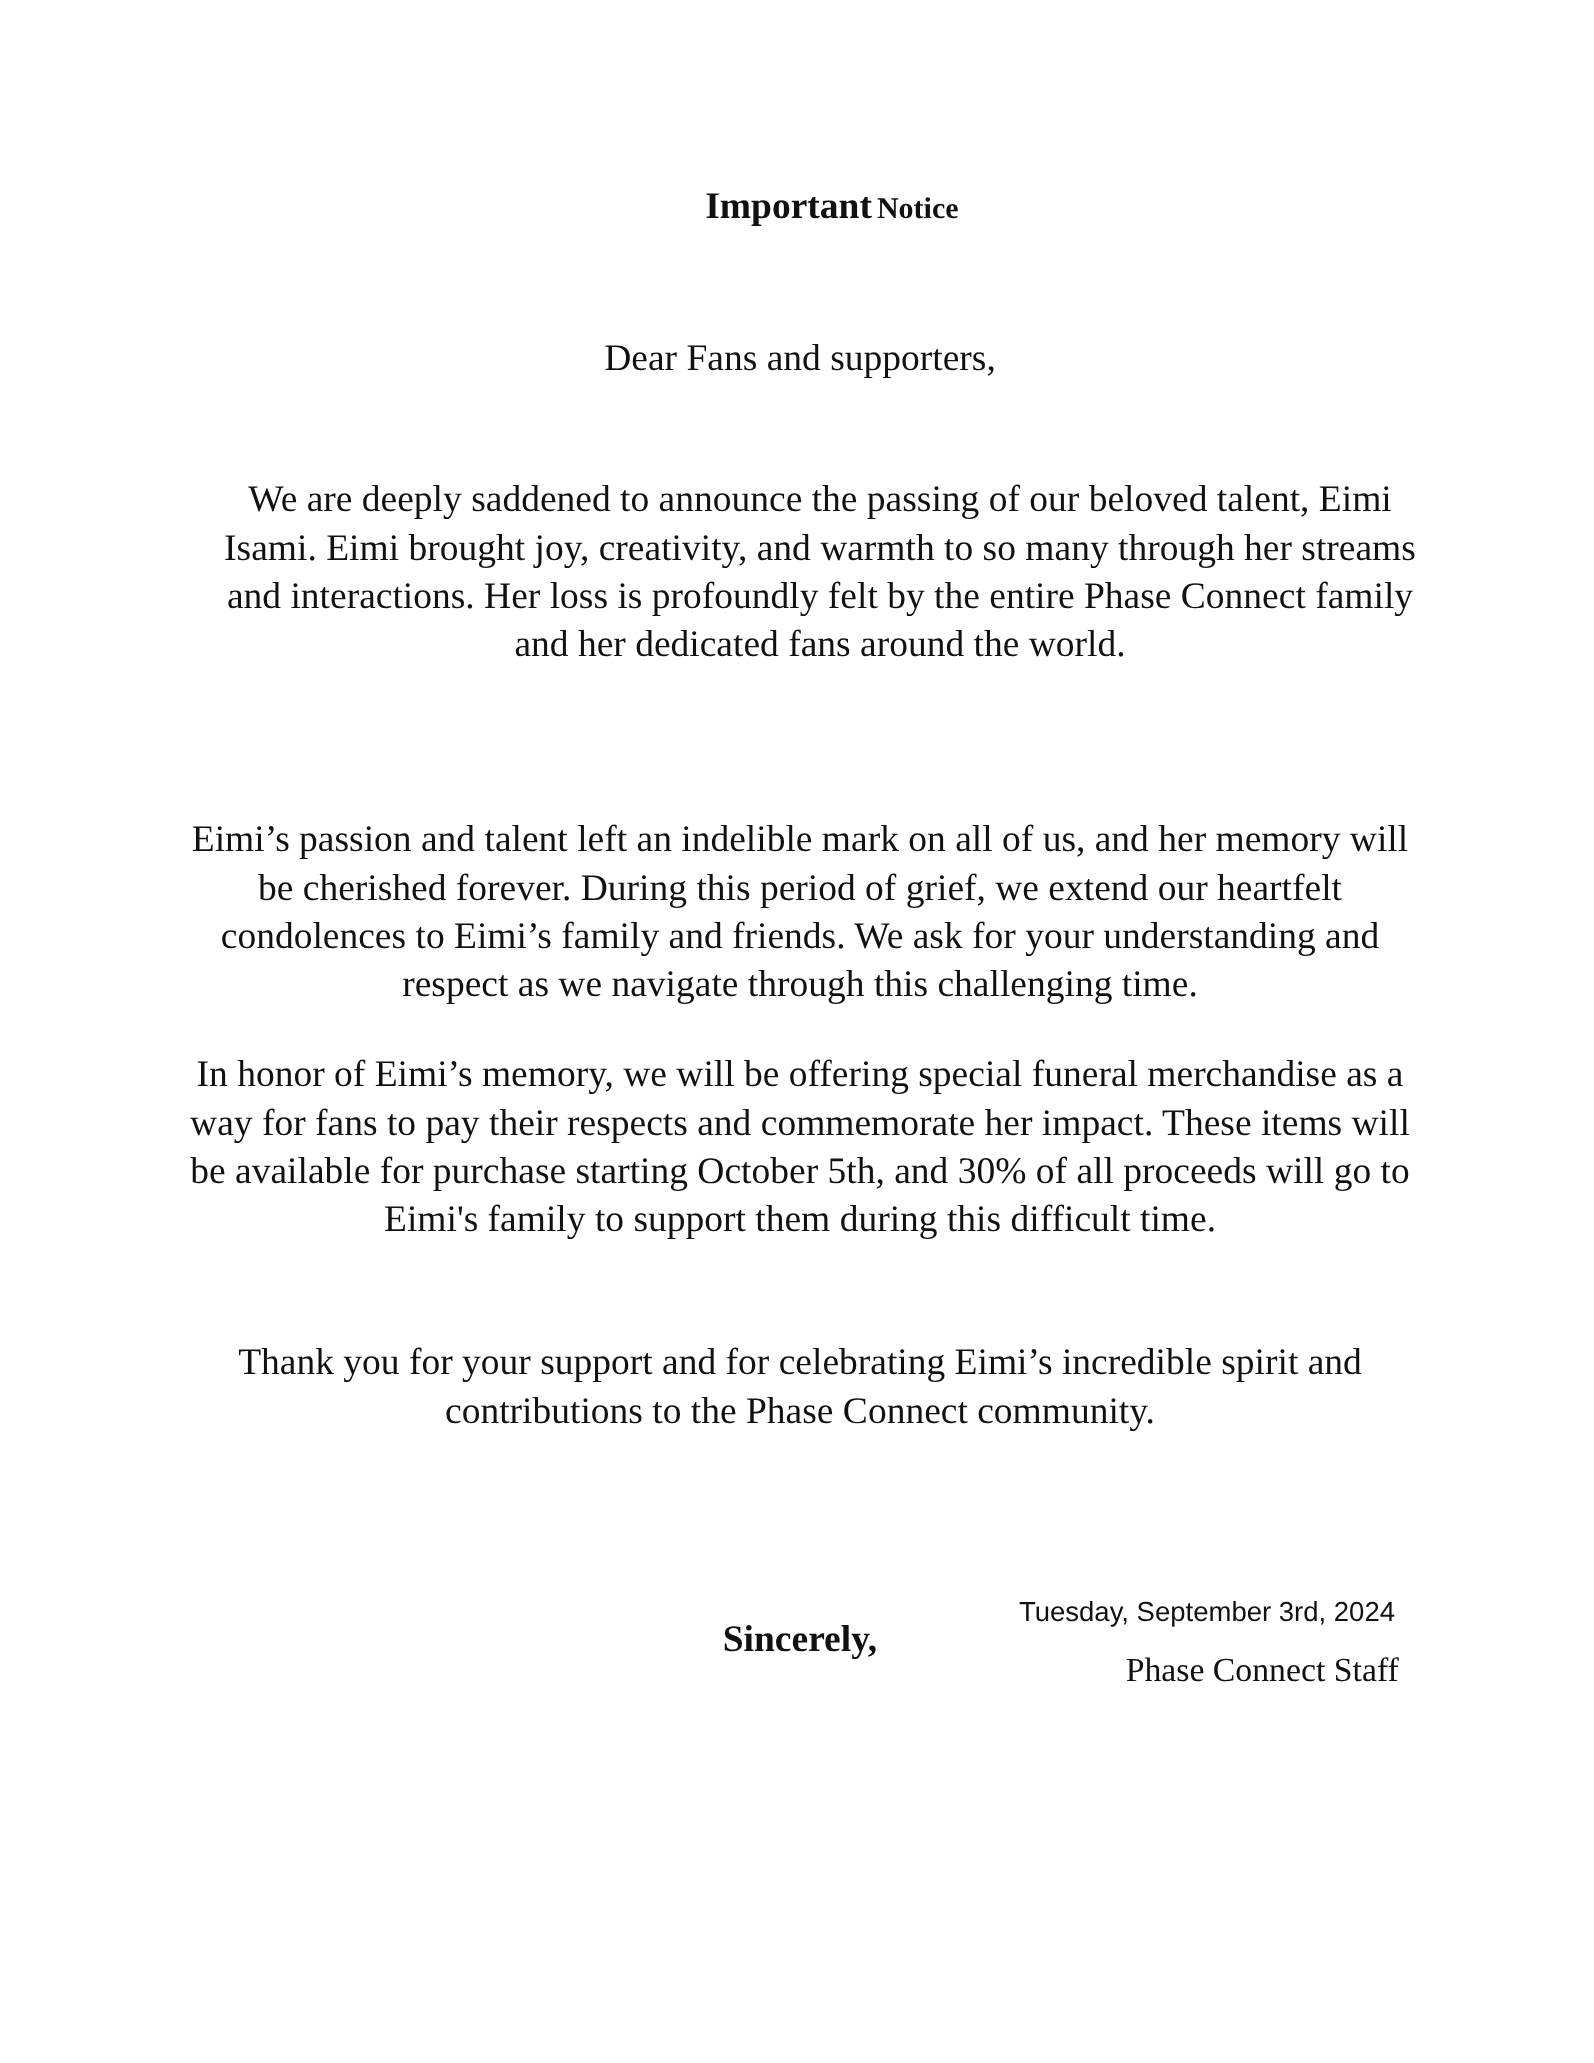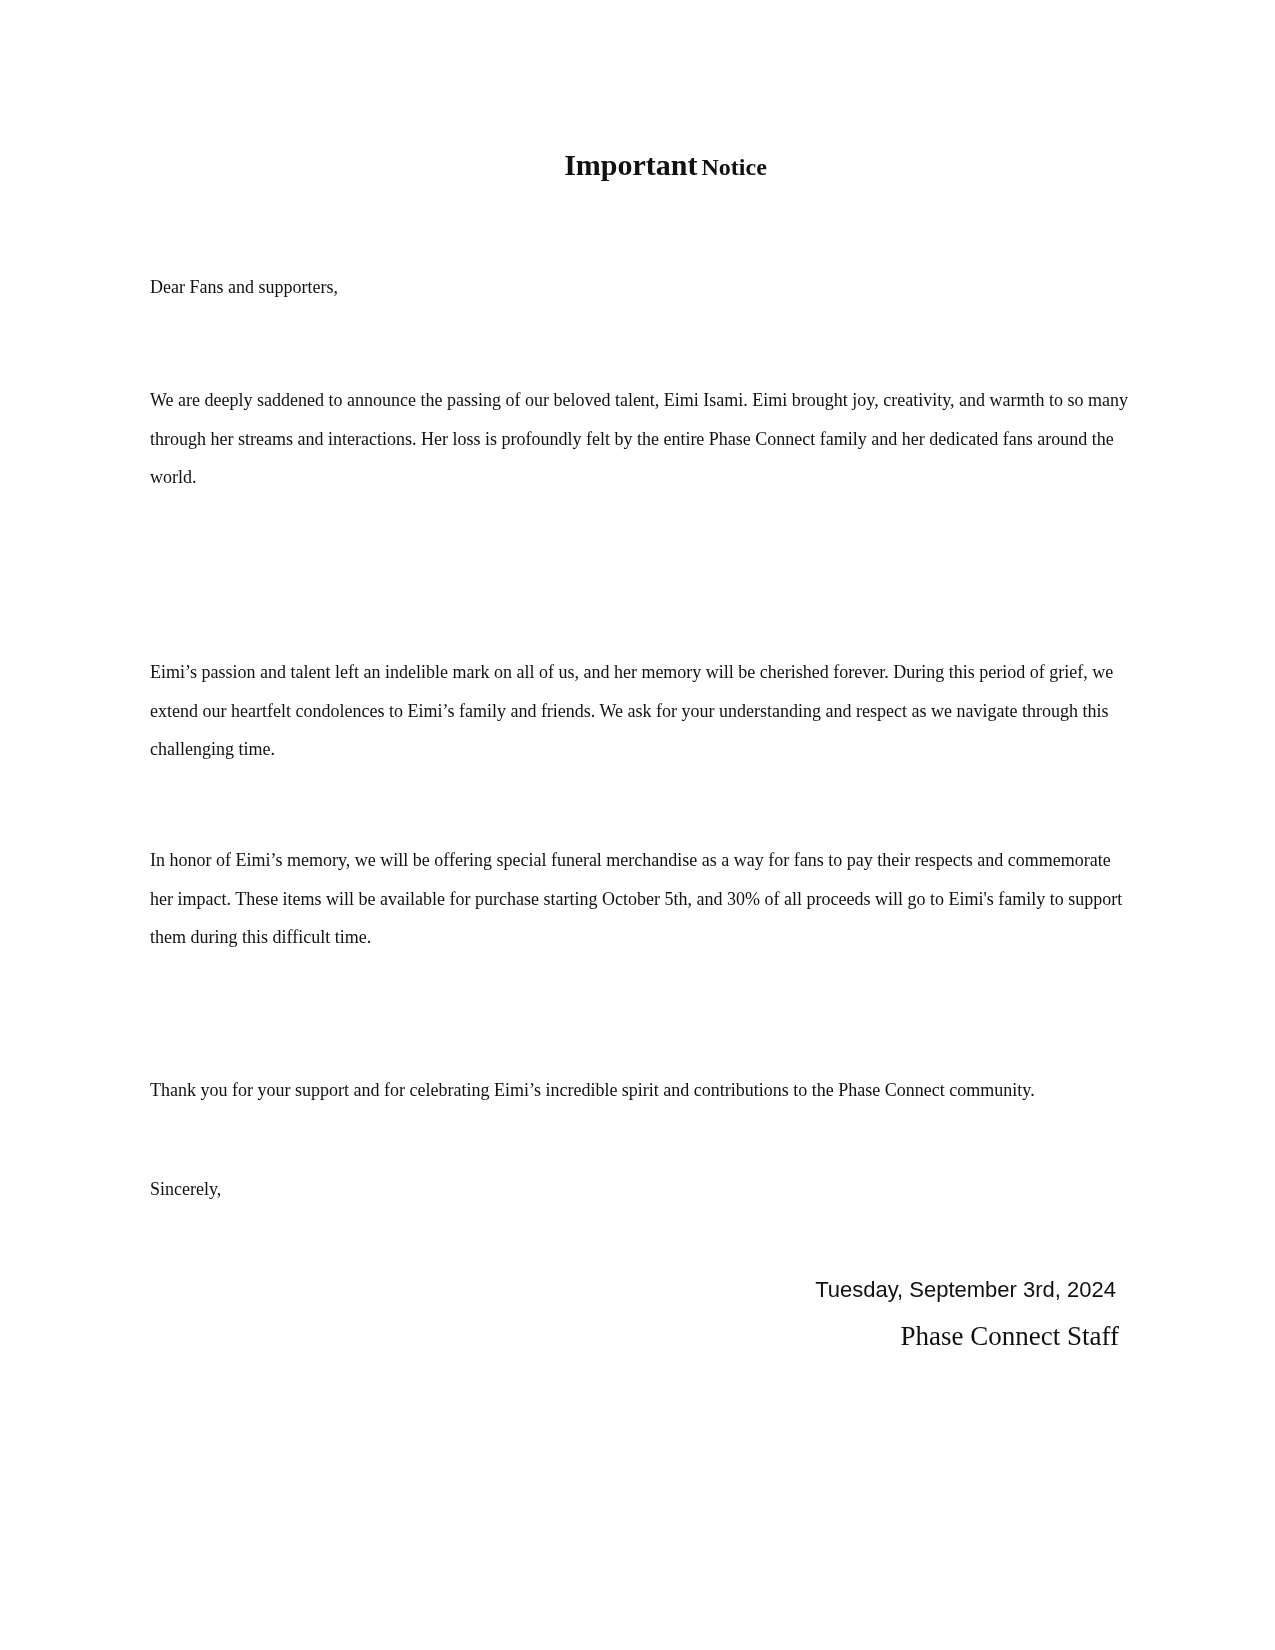--- a/index.html
+++ b/index.html
@@ -2,28 +2,28 @@
 <html><head>
   <meta charset="utf-8">
   <style>
     html, body { margin: 0; padding: 0; background: #ffffff; }
     body { width: 1275px; height: 1650px; position: relative; overflow: hidden;
            font-family: "Liberation Serif", "DejaVu Serif", serif; color: #111111; }
     .title { position: absolute; top: 148px; left: 0; width: 1275px; text-align: center;
              font-weight: bold; padding-left: 28px; }
     .title .big { font-size: 30px; }
     .title .small { font-size: 24px; }
-    .text { position: absolute; left: 150px; width: 980px; font-size: 18px; line-height: 38.5px;
-            margin: 0; }
+    .text { position: absolute; left: 150px; width: 980px; font-size: 30px; line-height: 38.5px;
+            margin: 0; text-align: center; }
     .greeting { top: 268px; }
-    .p1 { top: 381px; }
+    .p1 { top: 381px; margin-left: 16px; }
     .p2 { top: 611px; margin-top: 42px; }
     .p3 { top: 841px; }
     .p4 { top: 1071px; }
-    .closing { top: 1170px; }
+    .closing { top: 1293px; font-weight: bold; }
     .date { position: absolute; top: 1275px; right: 159px; font-family: "Liberation Sans", "DejaVu Sans", sans-serif;
             font-size: 22px; line-height: 30px; }
     .sig { position: absolute; top: 1301px; right: 156px; font-size: 27px; line-height: 30px; margin-top: 20px; }
   </style>
 </head>
 <body>
 
 <div class="title">
   <span class="big">Important</span>
   <span class="small">Notice</span>

